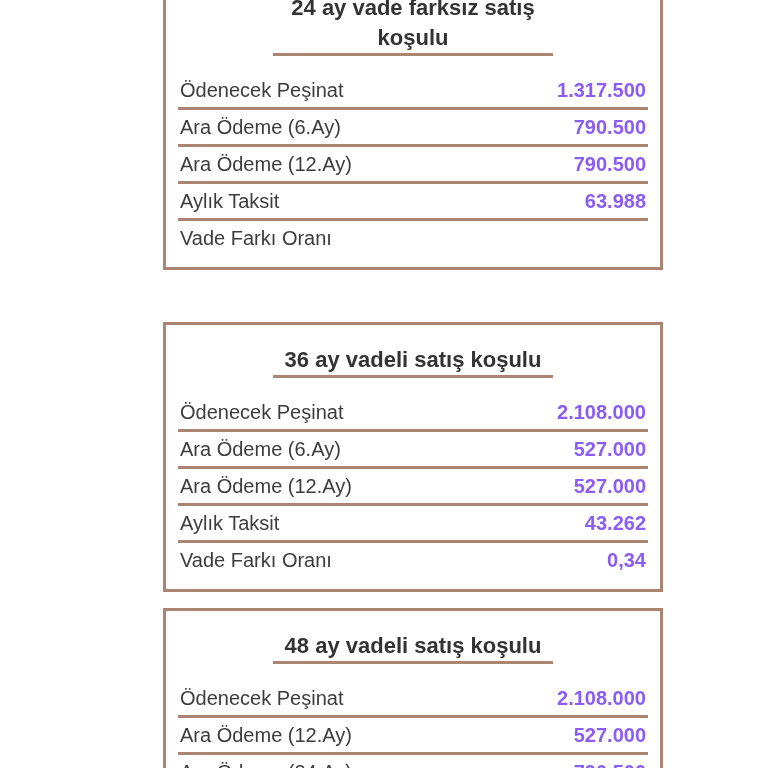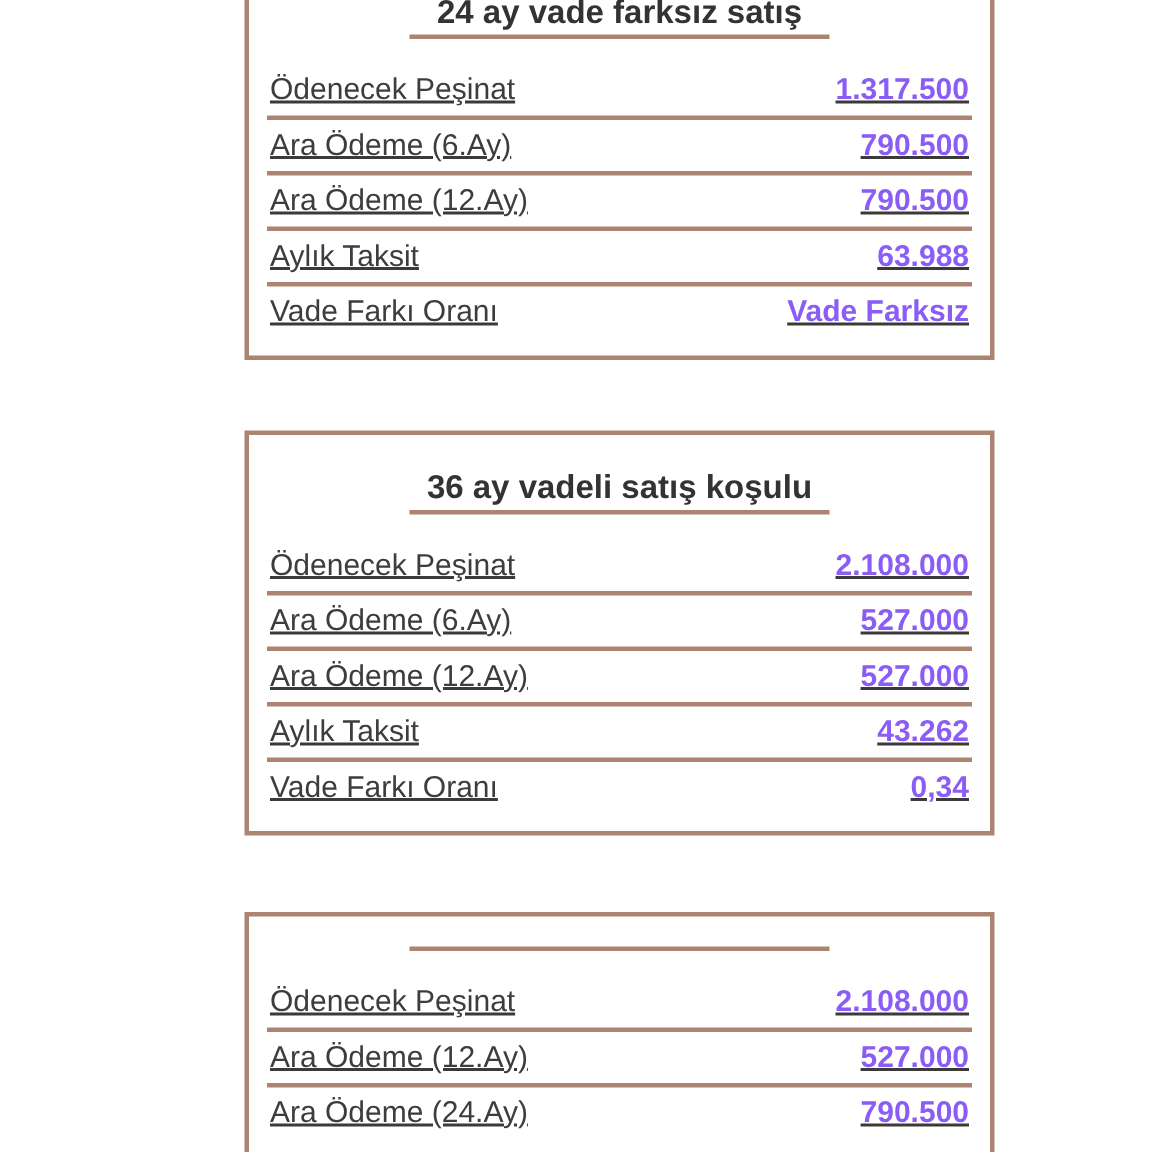--- a/index.html
+++ b/index.html
@@ -15,21 +15,21 @@
   }
   .card {
     position: absolute;
     left: 163px;
     width: 500px;
     background: #ffffff;
     border: 3px solid #ac8472;
     padding: 20px 12px 12px 12px;
   }
   .card-1 { top: -30px; }
-  .card-2 { top: 287px; }
+  .card-2 { top: 322px; }
   .card-3 { top: 608px; height: 230px; }
   .card-title {
     text-align: center;
     font-size: 22px;
     font-weight: bold;
     line-height: 30px;
     color: #333333;
   }
   .card-title span { display: block; }
   .card-title span:empty { display: none; }
@@ -39,21 +39,20 @@
     background: #ac8472;
     margin: 0 auto;
   }
   .rows { margin-top: 17px; }
   .row {
     display: flex;
     justify-content: space-between;
     align-items: baseline;
     padding: 4px 2px;
     border-bottom: 3px solid #ac8472;
-    text-decoration: underline;
   }
   .row:last-child { border-bottom: none; }
   .row-label {
     font-size: 20px;
     line-height: 26px;
     color: #3d3d3d;
     white-space: nowrap;
   }
   .row-value {
     font-size: 20px;
@@ -62,20 +61,21 @@
     color: #8b5cf6;
     white-space: nowrap;
   }
 </style>
 </head>
 <body>
 
 <section class="card card-1">
   <h2 class="card-title">
     <span>24 ay vade farksız satış</span>
+    <span>koşulu</span>
   </h2>
   <div class="title-underline"></div>
   <div class="rows">
     <div class="row">
       <span class="row-label">Ödenecek Peşinat</span>
       <span class="row-value">1.317.500</span>
     </div>
     <div class="row">
       <span class="row-label">Ara Ödeme (6.Ay)</span>
       <span class="row-value">790.500</span>
@@ -83,21 +83,20 @@
     <div class="row">
       <span class="row-label">Ara Ödeme (12.Ay)</span>
       <span class="row-value">790.500</span>
     </div>
     <div class="row">
       <span class="row-label">Aylık Taksit</span>
       <span class="row-value">63.988</span>
     </div>
     <div class="row">
       <span class="row-label">Vade Farkı Oranı</span>
-      <span class="row-value">Vade Farksız</span>
     </div>
   </div>
 </section>
 
 <section class="card card-2">
   <h2 class="card-title">
     <span>36 ay vadeli satış koşulu</span>
 
   </h2>
   <div class="title-underline"></div>
@@ -119,20 +118,24 @@
       <span class="row-value">43.262</span>
     </div>
     <div class="row">
       <span class="row-label">Vade Farkı Oranı</span>
       <span class="row-value">0,34</span>
     </div>
   </div>
 </section>
 
 <section class="card card-3">
+  <h2 class="card-title">
+    <span>48 ay vadeli satış koşulu</span>
+
+  </h2>
   <div class="title-underline"></div>
   <div class="rows">
     <div class="row">
       <span class="row-label">Ödenecek Peşinat</span>
       <span class="row-value">2.108.000</span>
     </div>
     <div class="row">
       <span class="row-label">Ara Ödeme (12.Ay)</span>
       <span class="row-value">527.000</span>
     </div>

